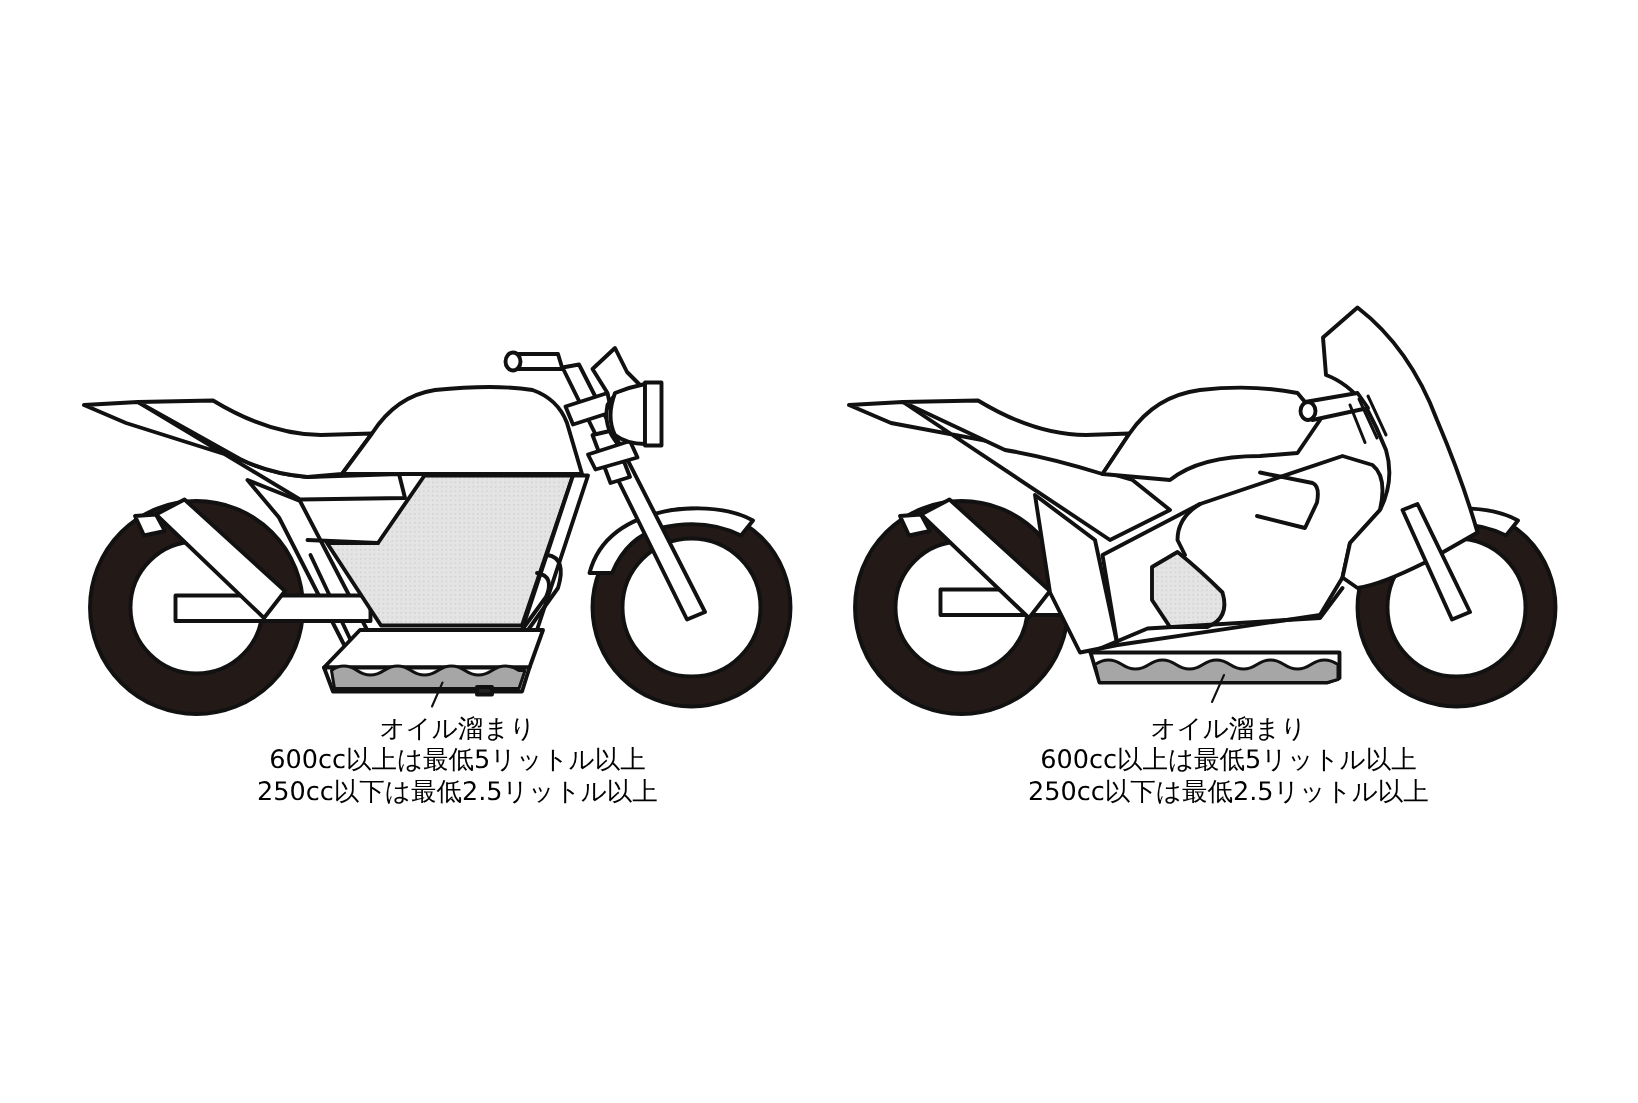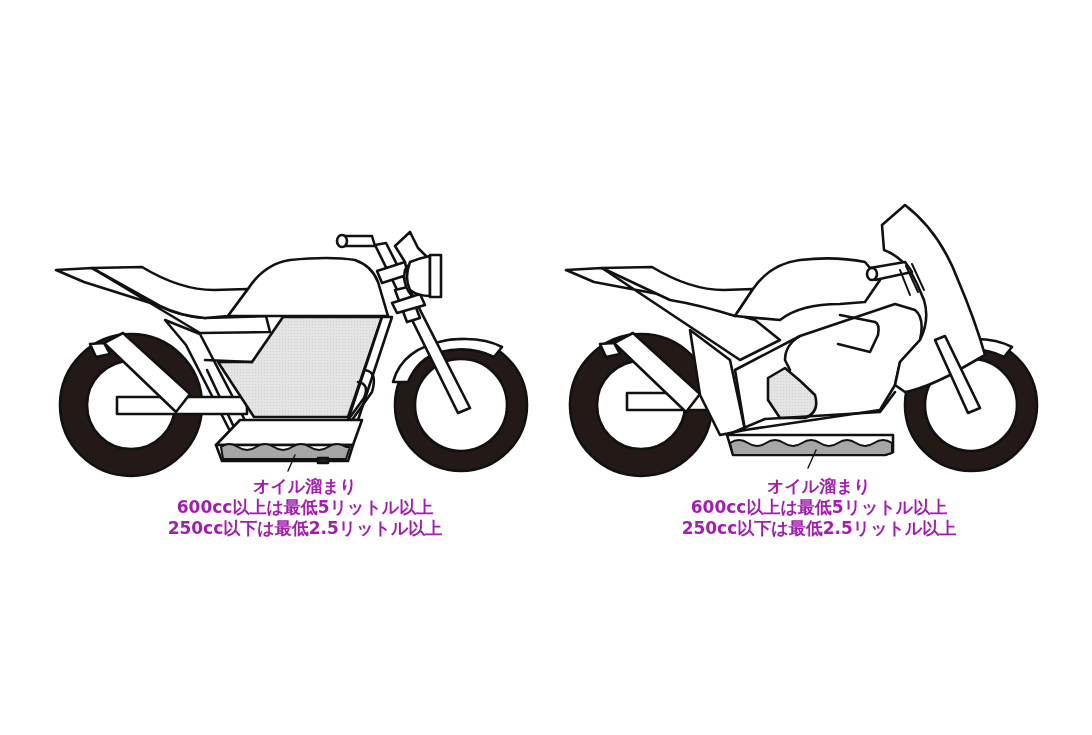--- a/index.html
+++ b/index.html
@@ -1,19 +1,19 @@
 <!DOCTYPE html>
 <html><head>
   <meta charset="utf-8">
   <style>
     html, body { margin: 0; padding: 0; background: #ffffff; }
     body { width: 1092px; height: 735px; position: relative; overflow: hidden; font-family: "DejaVu Sans", "Liberation Sans", sans-serif; }
     .figure { position: absolute; left: 0; top: 0; width: 1092px; height: 735px; }
     svg.bikes { position: absolute; left: 0; top: 0; }
-    .caption { position: absolute; text-align: center; color: #a21caf; font-size: 17px; line-height: 21px; letter-spacing: 0px; font-weight: bold; }
+    .caption { position: absolute; text-align: center; color: #000000; font-size: 17px; line-height: 21px; letter-spacing: 0px; }
     .caption .line { display: block; white-space: nowrap; }
     #cap-left { left: 150px; top: 476px; width: 310px; }
     #cap-right { left: 664px; top: 476px; width: 310px; }
   </style>
 </head>
 <body>
 
 <div class="figure">
 
 <svg class="bikes" width="1092" height="735" viewBox="0 0 1092 735" xmlns="http://www.w3.org/2000/svg">

